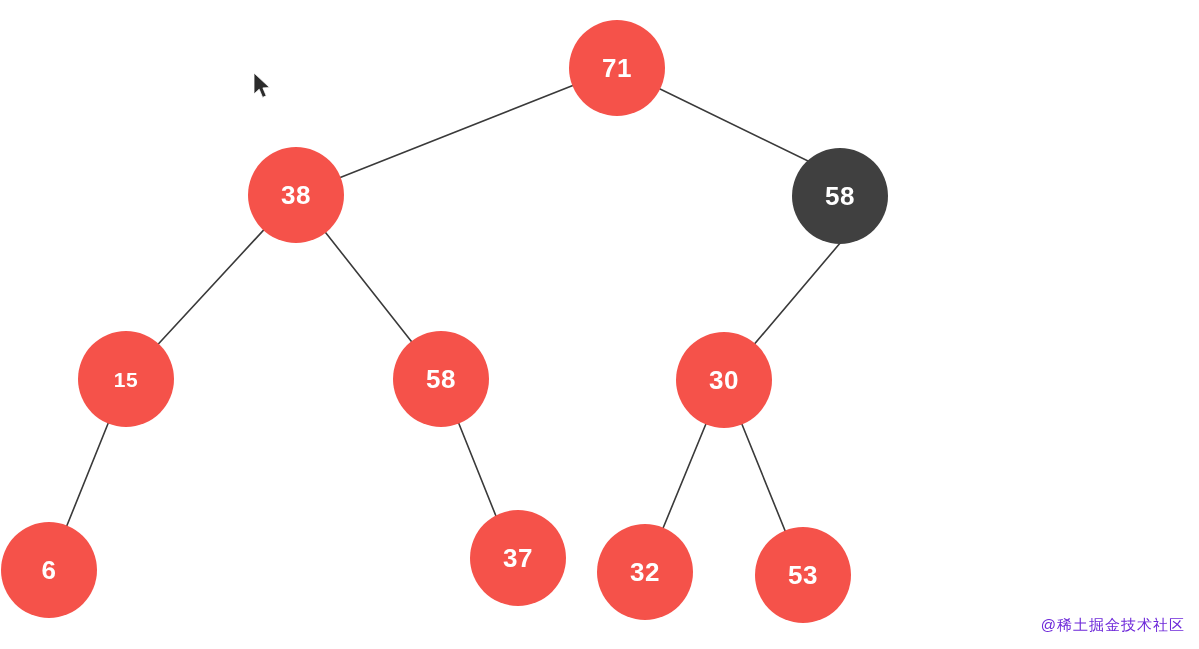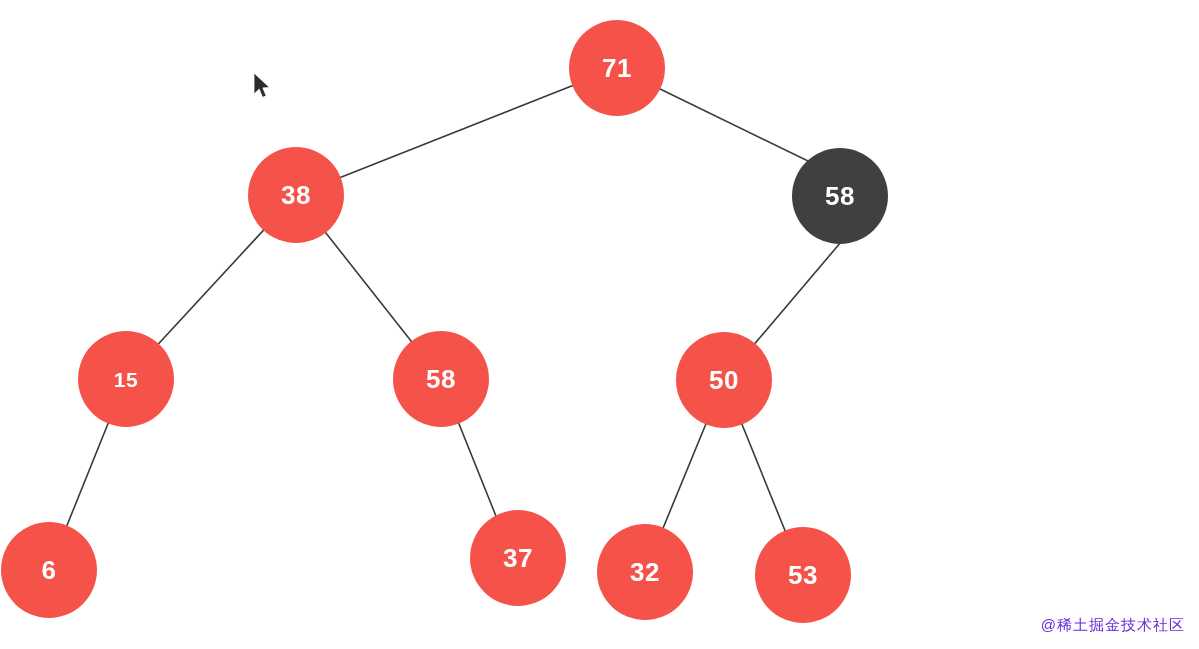--- a/index.html
+++ b/index.html
@@ -89,21 +89,21 @@
       <div class="tree-node" style="left: 792px; top: 148px; width: 96px; height: 96px; background: #404040; color: rgb(255, 255, 255); font-size: 26px; justify-content: center;">
         <span class="node-label">58</span>
       </div>
       <div class="tree-node" style="left: 78px; top: 331px; width: 96px; height: 96px; background: rgb(245, 82, 74); color: rgb(255, 255, 255); font-size: 21px;">
         <span class="node-label">15</span>
       </div>
       <div class="tree-node" style="left: 393px; top: 331px; width: 96px; height: 96px; background: rgb(245, 82, 74); color: rgb(255, 255, 255); font-size: 26px;">
         <span class="node-label">58</span>
       </div>
       <div class="tree-node" style="left: 676px; top: 332px; width: 96px; height: 96px; background: rgb(245, 82, 74); color: rgb(255, 255, 255); font-size: 26px;">
-        <span class="node-label">50</span>
+        <span class="node-label">30</span>
       </div>
       <div class="tree-node" style="left: 1px; top: 522px; width: 96px; height: 96px; background: rgb(245, 82, 74); color: rgb(255, 255, 255); font-size: 26px;">
         <span class="node-label">6</span>
       </div>
       <div class="tree-node" style="left: 470px; top: 510px; width: 96px; height: 96px; background: rgb(245, 82, 74); color: rgb(255, 255, 255); font-size: 26px;">
         <span class="node-label">37</span>
       </div>
       <div class="tree-node" style="left: 597px; top: 524px; width: 96px; height: 96px; background: rgb(245, 82, 74); color: rgb(255, 255, 255); font-size: 26px;">
         <span class="node-label">32</span>
       </div>

